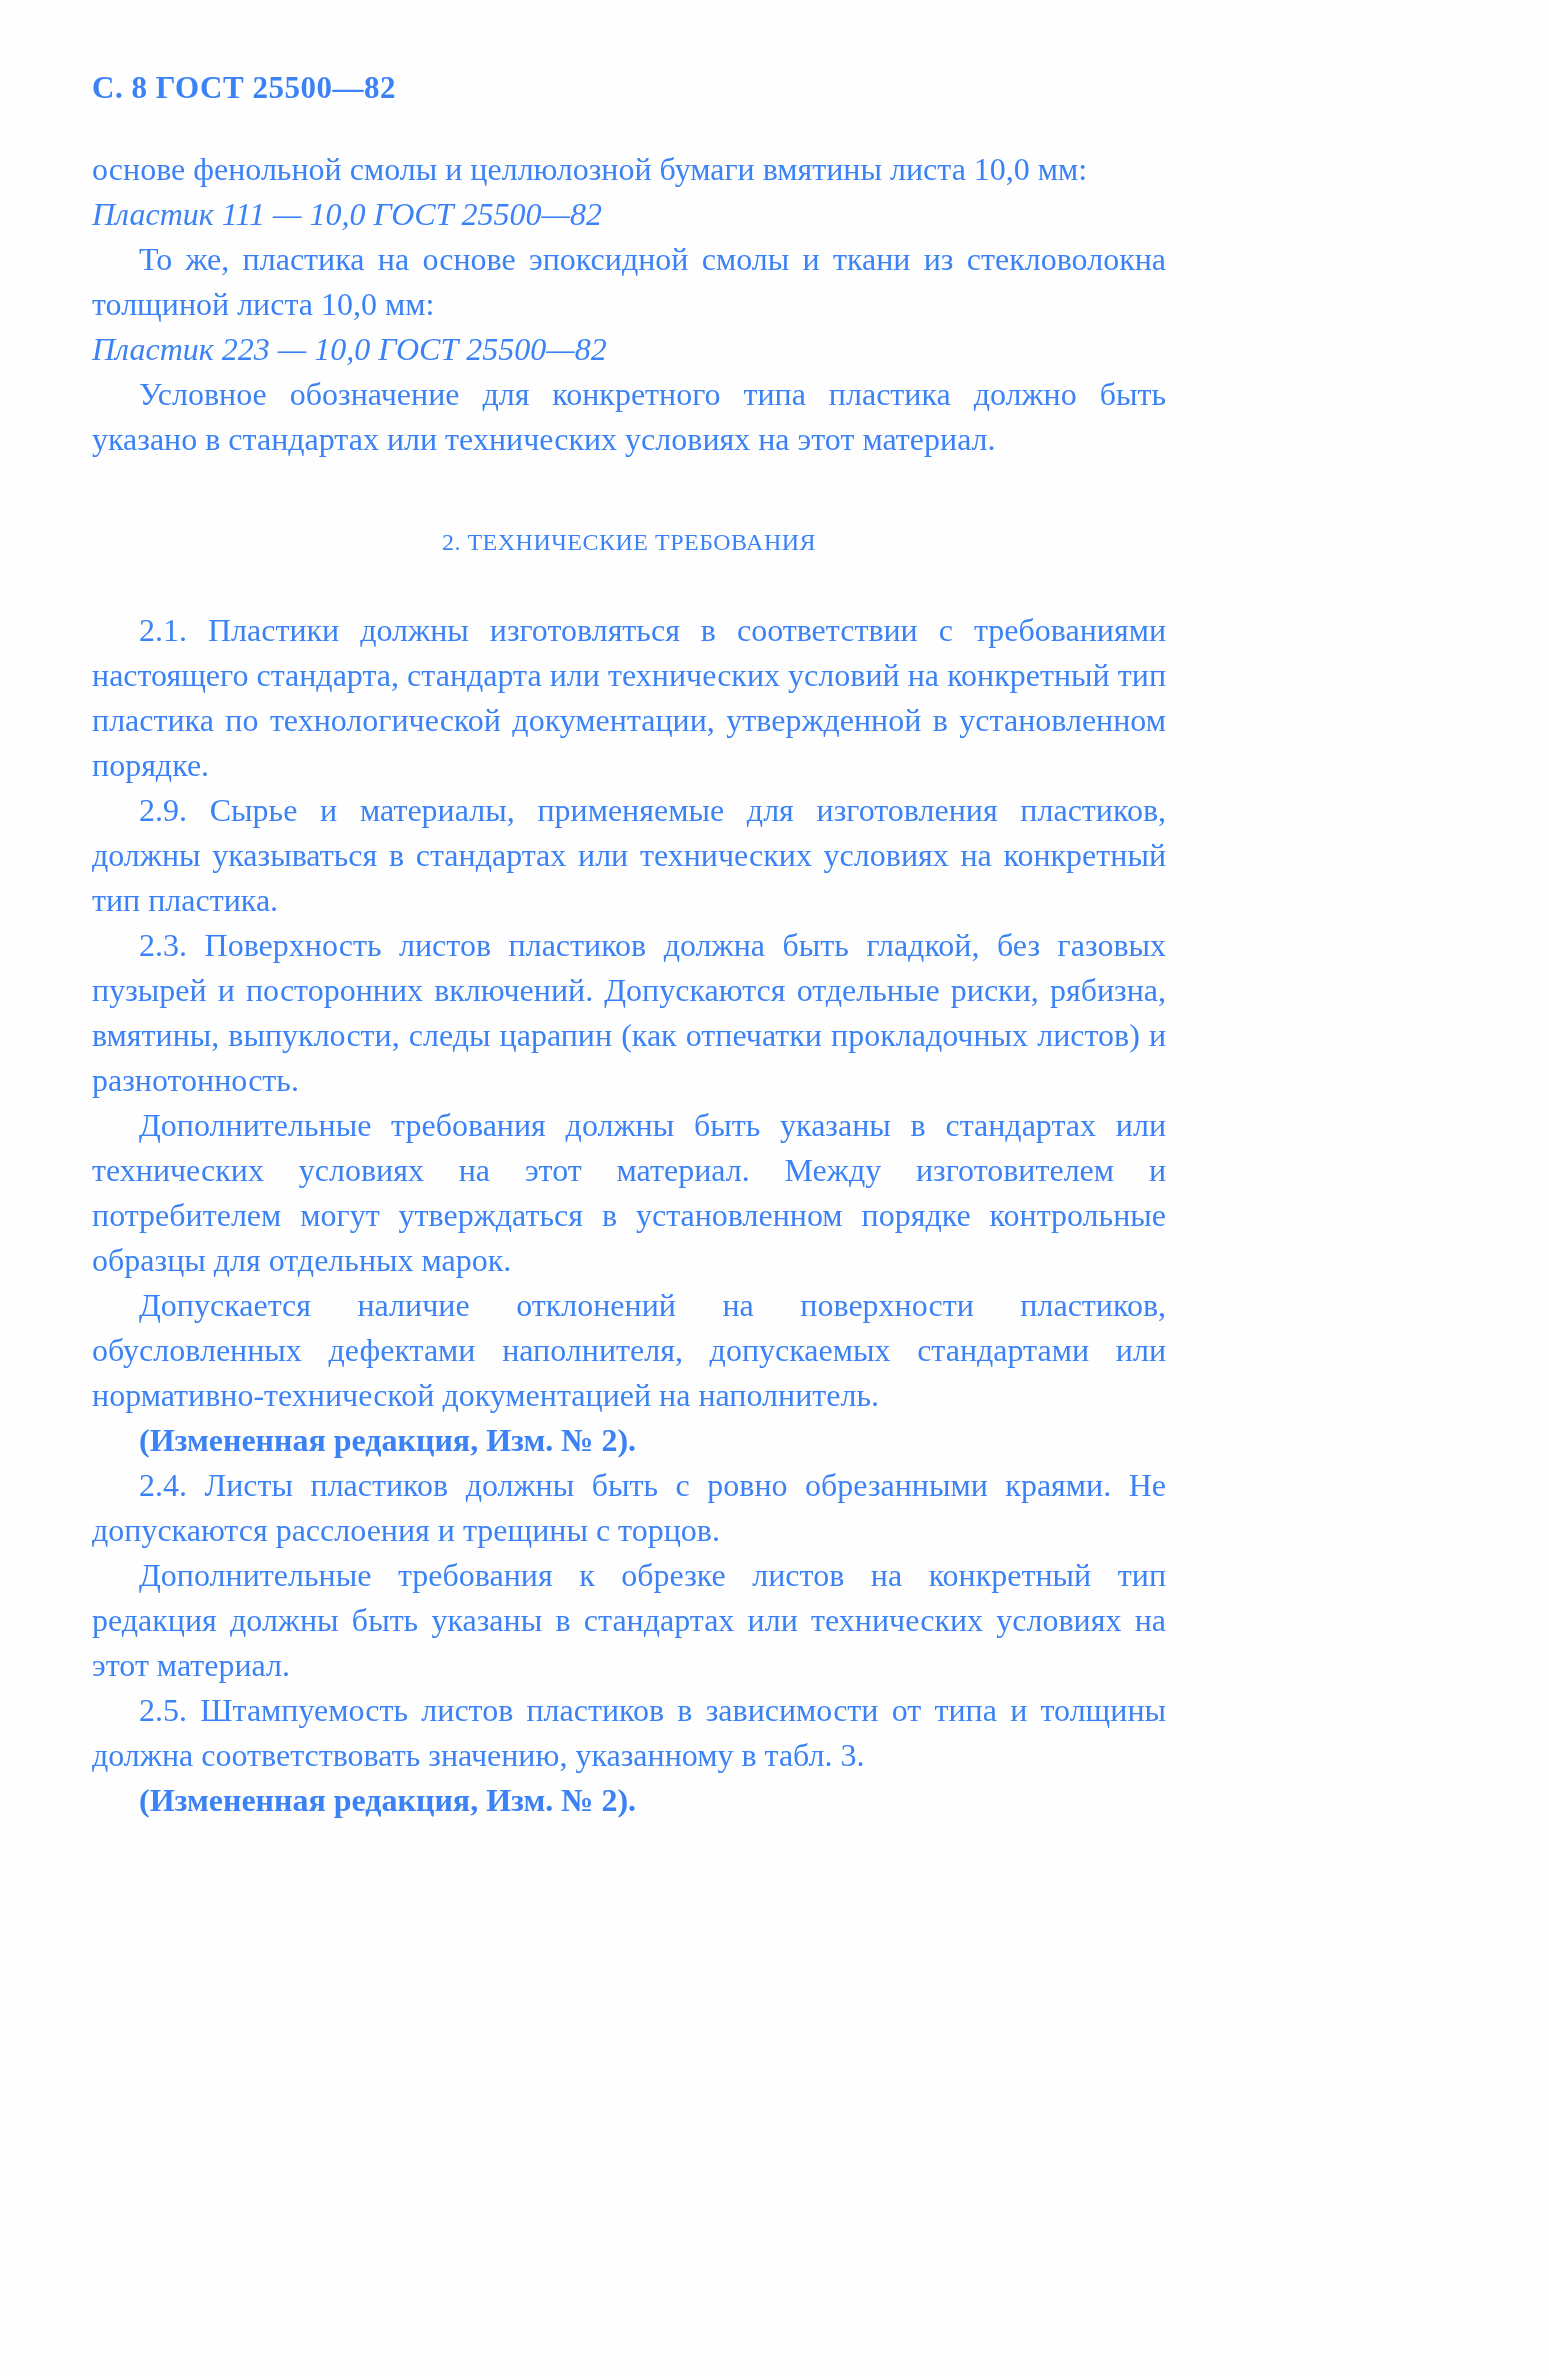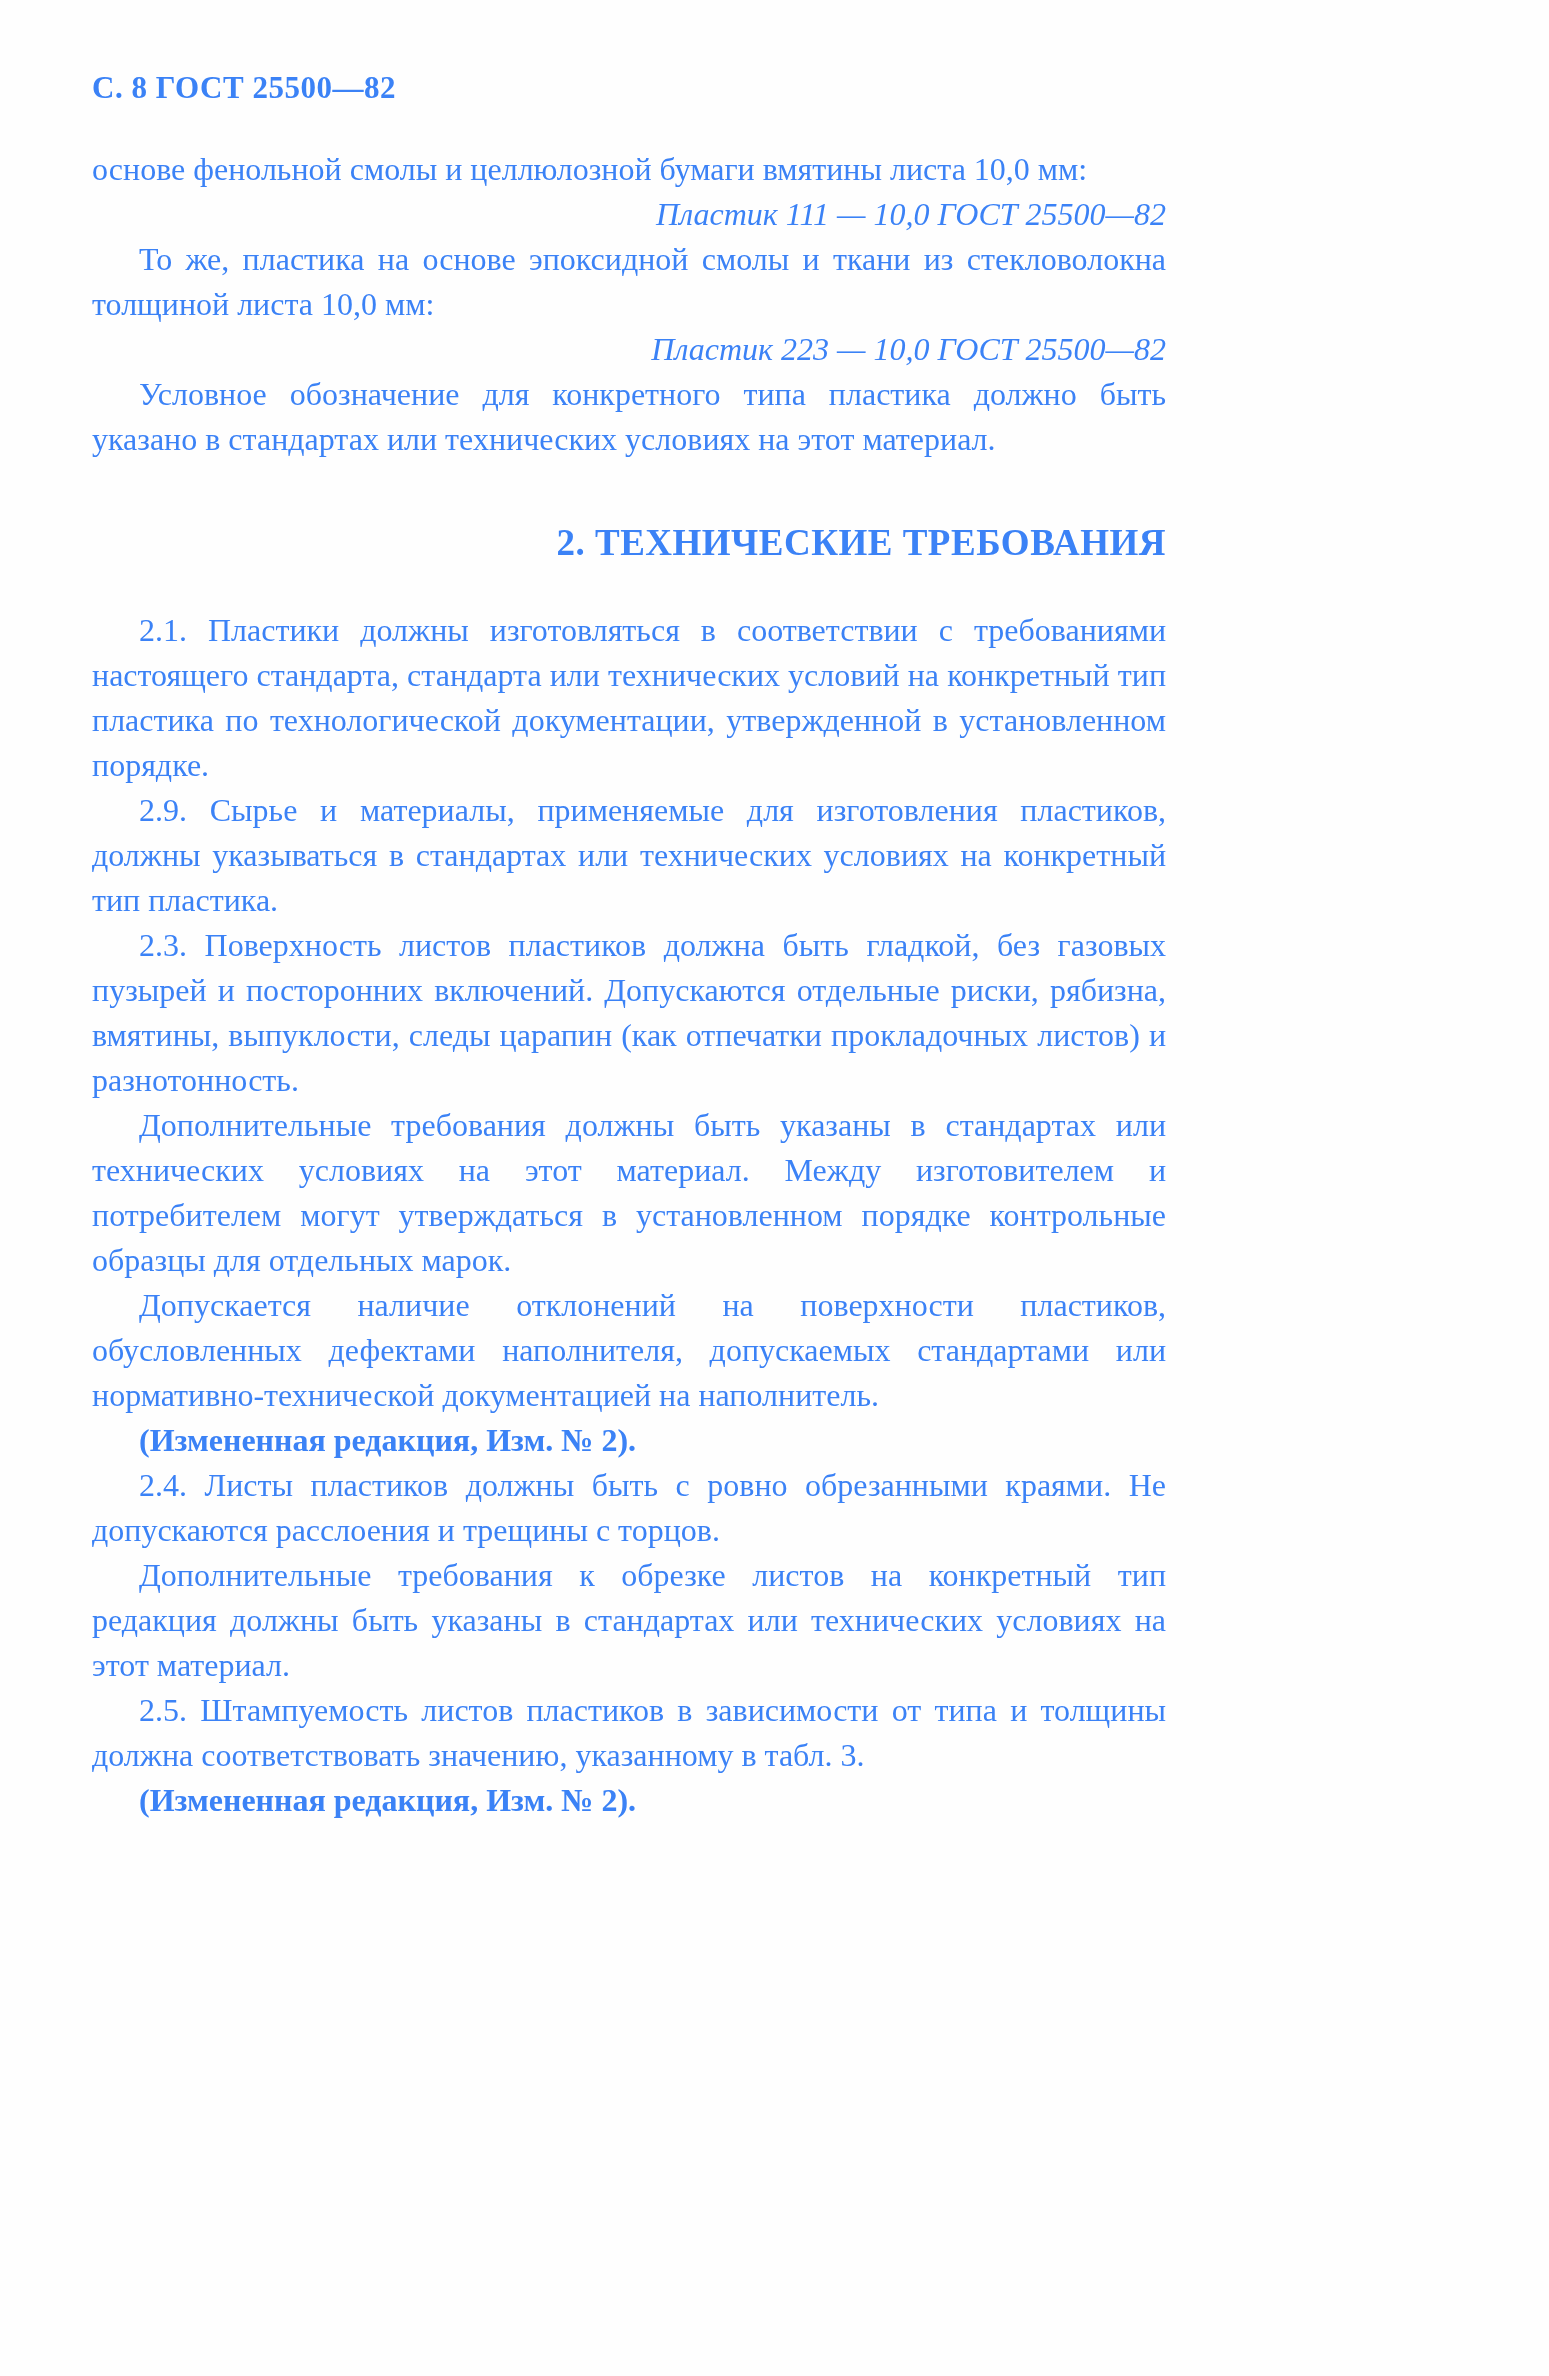--- a/index.html
+++ b/index.html
@@ -29,33 +29,33 @@
     line-height: 45px;
   }
   p.para {
     text-align: justify;
     text-indent: 47px;
   }
   p.para.noindent {
     text-indent: 0;
   }
   p.formula {
-    text-align: right;
+    text-align: left;
     font-style: italic;
     text-indent: 0;
   }
   p.note-bold {
     font-weight: bold;
     text-align: left;
     text-indent: 47px;
   }
   h2.section-heading {
-    font-size: 37px;
-    font-weight: bold;
-    text-align: right;
+    font-size: 24px;
+    font-weight: normal;
+    text-align: center;
     margin-top: 58px;
     margin-bottom: 43px;
     letter-spacing: 0.5px;
   }
 </style>
 </head>
 <body>
 
 <div class="page">
   <div class="page-inner">

